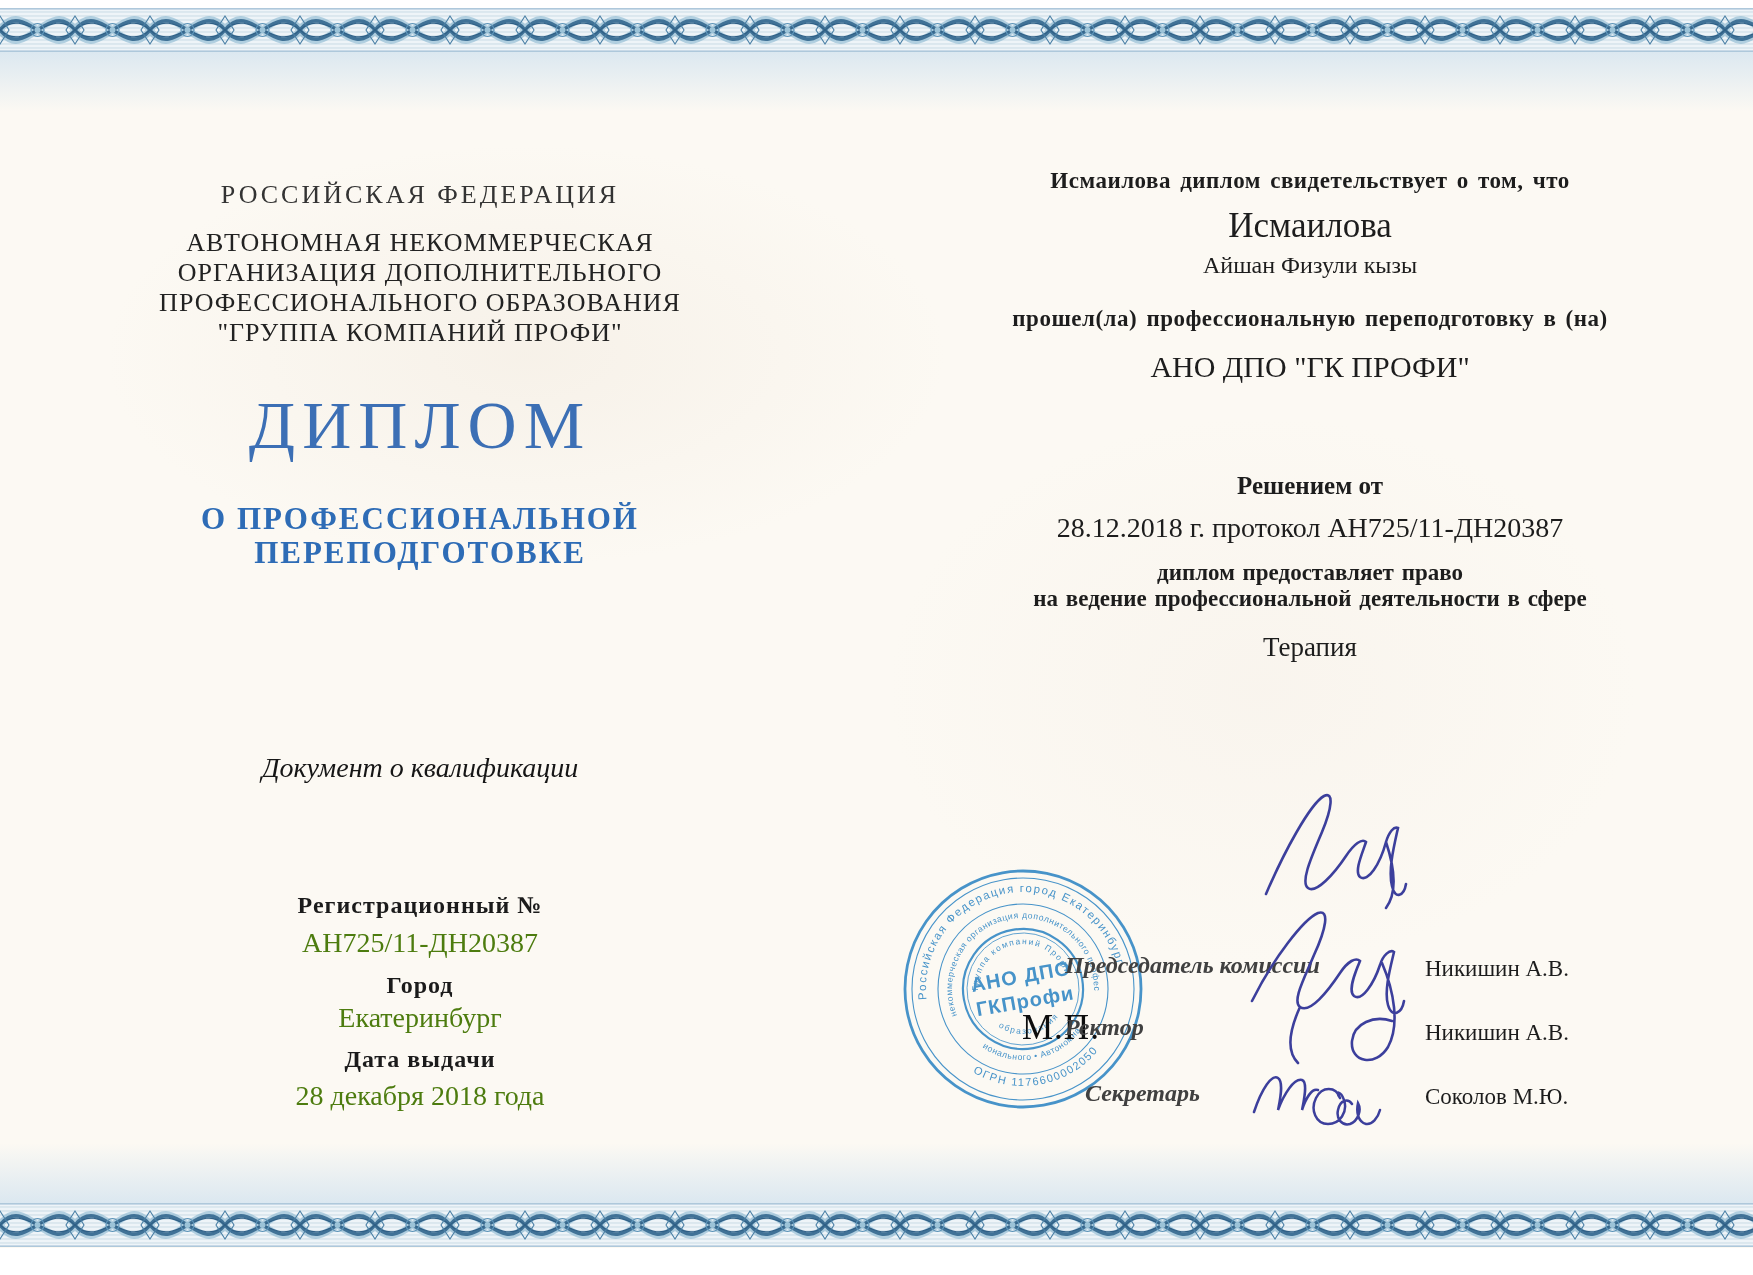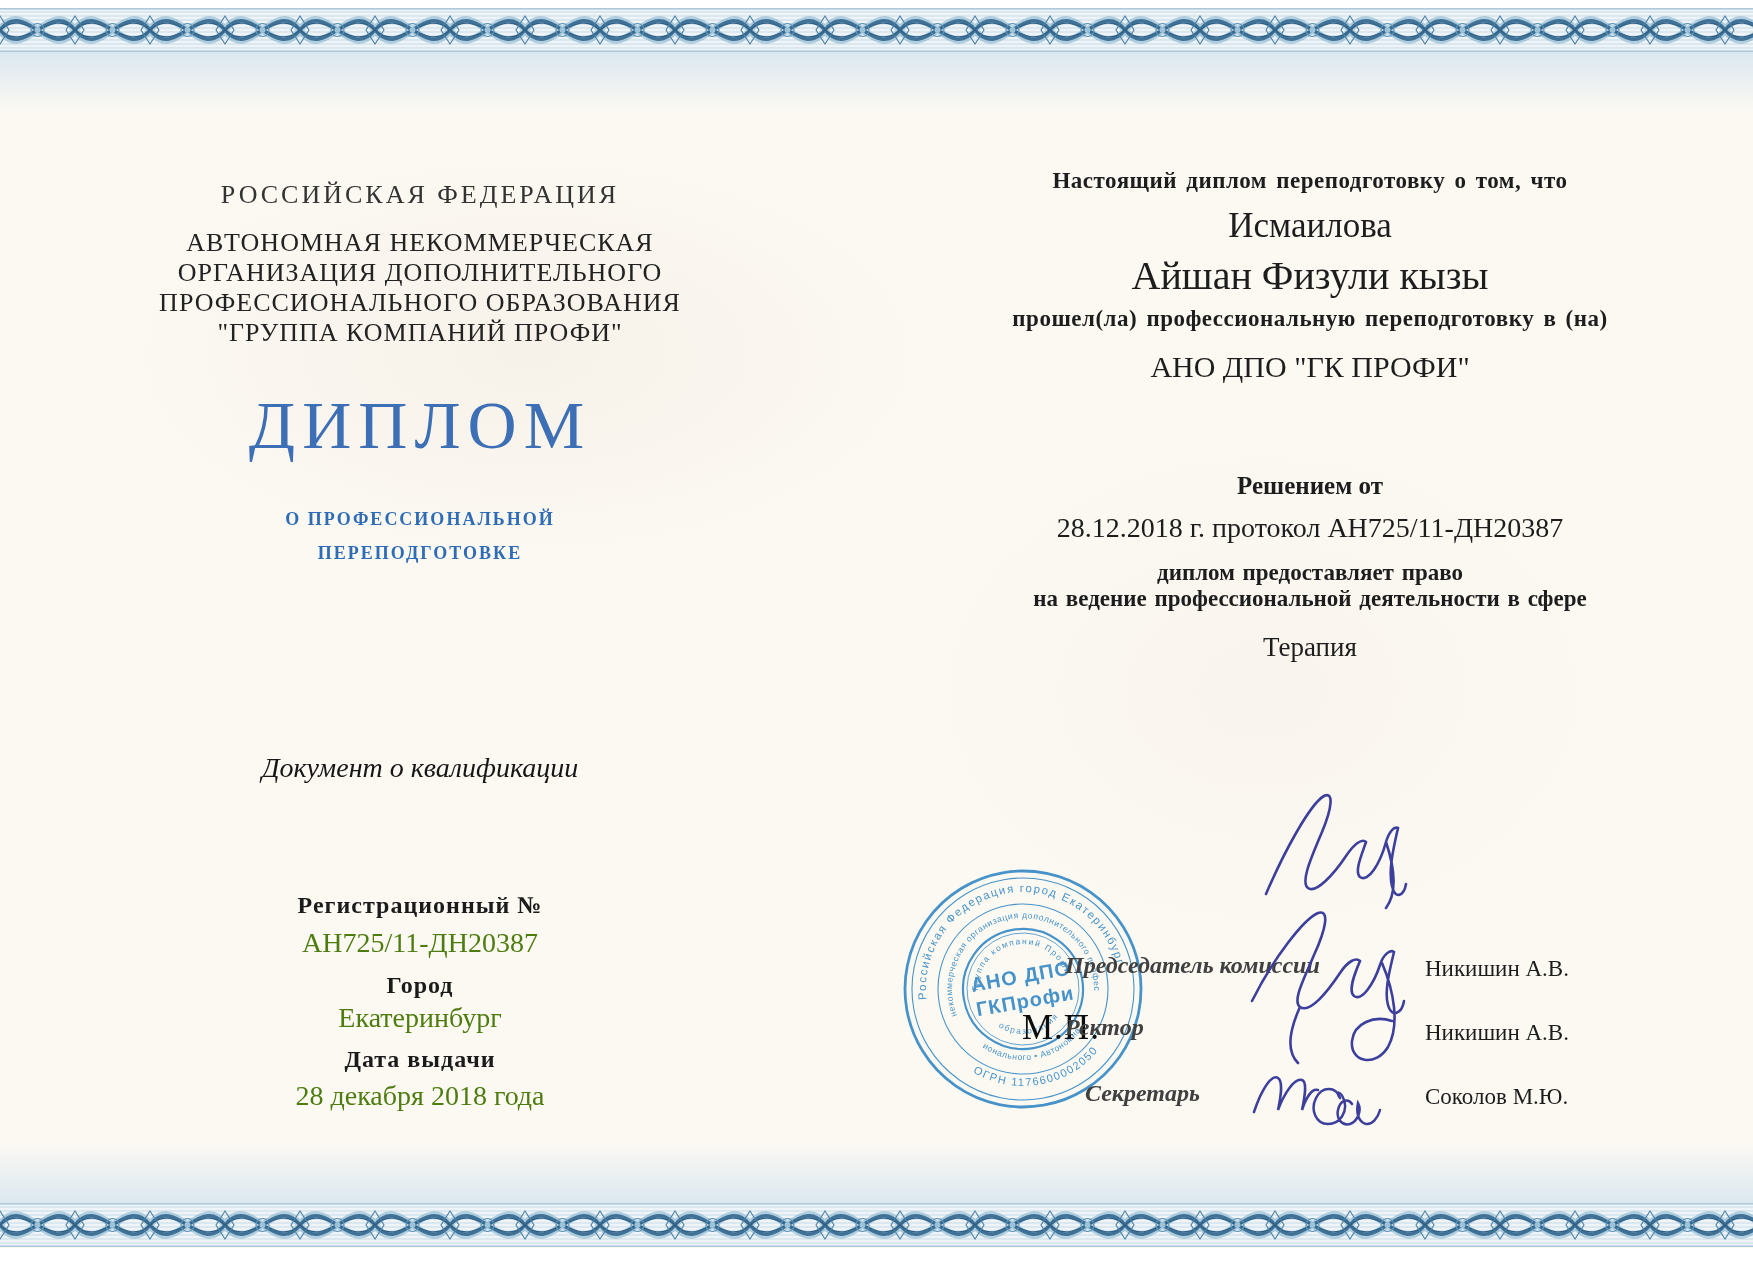--- a/index.html
+++ b/index.html
@@ -25,35 +25,35 @@
   .fade-bottom{top:1143px;height:60px;background:linear-gradient(rgba(216,230,240,0), #d8e6f0e6);}
   .band{position:absolute;left:0;width:1753px;height:44px;}
   .band-top{top:8px;}
   .band-bottom{top:1203px;}
   .lc{position:absolute;left:150px;width:540px;text-align:center;}
   .rc{position:absolute;left:960px;width:700px;text-align:center;}
 
   .country{top:180px;font-size:26px;letter-spacing:3px;color:#333;}
   .orgname{top:228px;font-size:26px;line-height:30px;color:#222;letter-spacing:1px;}
   .dip-title{top:386px;font-size:68px;letter-spacing:7px;color:#3c6fb5;font-weight:400;}
-  .dip-sub{top:502px;font-size:18px;line-height:34px;font-weight:700;letter-spacing:2px;color:#2e6cb6;}
+  .dip-sub{top:502px;font-size:31px;line-height:34px;font-weight:700;letter-spacing:2px;color:#2e6cb6;}
   .dip-num{top:606px;font-size:31px;letter-spacing:2px;color:#1e1e1e;}
   .doc-quali{top:752px;font-size:28px;font-style:italic;color:#161616;}
   .blabel{font-size:24px;font-weight:700;letter-spacing:1px;color:#1b1b1b;}
   .bval{font-size:28px;color:#4d7c0f;}
   .reg-label{top:892px;}
   .reg-val{top:927px;}
   .city-label{top:972px;}
   .city-val{top:1002px;}
   .date-label{top:1046px;}
   .date-val{top:1080px;}
 
   .intro{top:168px;font-size:23px;font-weight:700;letter-spacing:.5px;word-spacing:3px;}
   .surname{top:206px;font-size:35px;}
-  .givenname{top:252px;font-size:40px;}
+  .givenname{top:252px;font-size:24px;}
   .passed{top:306px;font-size:23px;font-weight:700;letter-spacing:.5px;word-spacing:3px;}
   .org2{top:350px;font-size:30px;}
   .dec-label{top:472px;font-size:25px;font-weight:700;}
   .dec-val{top:512px;font-size:28px;}
   .grants1{top:560px;font-size:23px;font-weight:700;word-spacing:2px;}
   .grants2{top:586px;font-size:23px;font-weight:700;word-spacing:2px;}
   .field{top:632px;font-size:27px;}
 
   .sig-label{position:absolute;left:1065px;font-size:24px;font-style:italic;font-weight:700;color:#404040;}
   .sig-name{position:absolute;left:1425px;font-size:23px;color:#1c1c1c;}
@@ -172,21 +172,21 @@
 
   <div class="lc doc-quali">Документ о квалификации</div>
 
   <div class="lc blabel reg-label">Регистрационный №</div>
   <div class="lc bval reg-val">АН725/11-ДН20387</div>
   <div class="lc blabel city-label">Город</div>
   <div class="lc bval city-val">Екатеринбург</div>
   <div class="lc blabel date-label">Дата выдачи</div>
   <div class="lc bval date-val">28 декабря 2018 года</div>
 
-  <div class="rc intro">Настоящий диплом переподготовку о том, что</div>
+  <div class="rc intro">Исмаилова диплом свидетельствует о том, что</div>
   <div class="rc surname">Исмаилова</div>
   <div class="rc givenname">Айшан Физули кызы</div>
   <div class="rc passed">прошел(ла) профессиональную переподготовку в (на)</div>
   <div class="rc org2">АНО ДПО "ГК ПРОФИ"</div>
   <div class="rc dec-label">Решением от</div>
   <div class="rc dec-val">28.12.2018 г. протокол АН725/11-ДН20387</div>
   <div class="rc grants1">диплом предоставляет право</div>
   <div class="rc grants2">на ведение профессиональной деятельности в сфере</div>
   <div class="rc field">Терапия</div>
 

